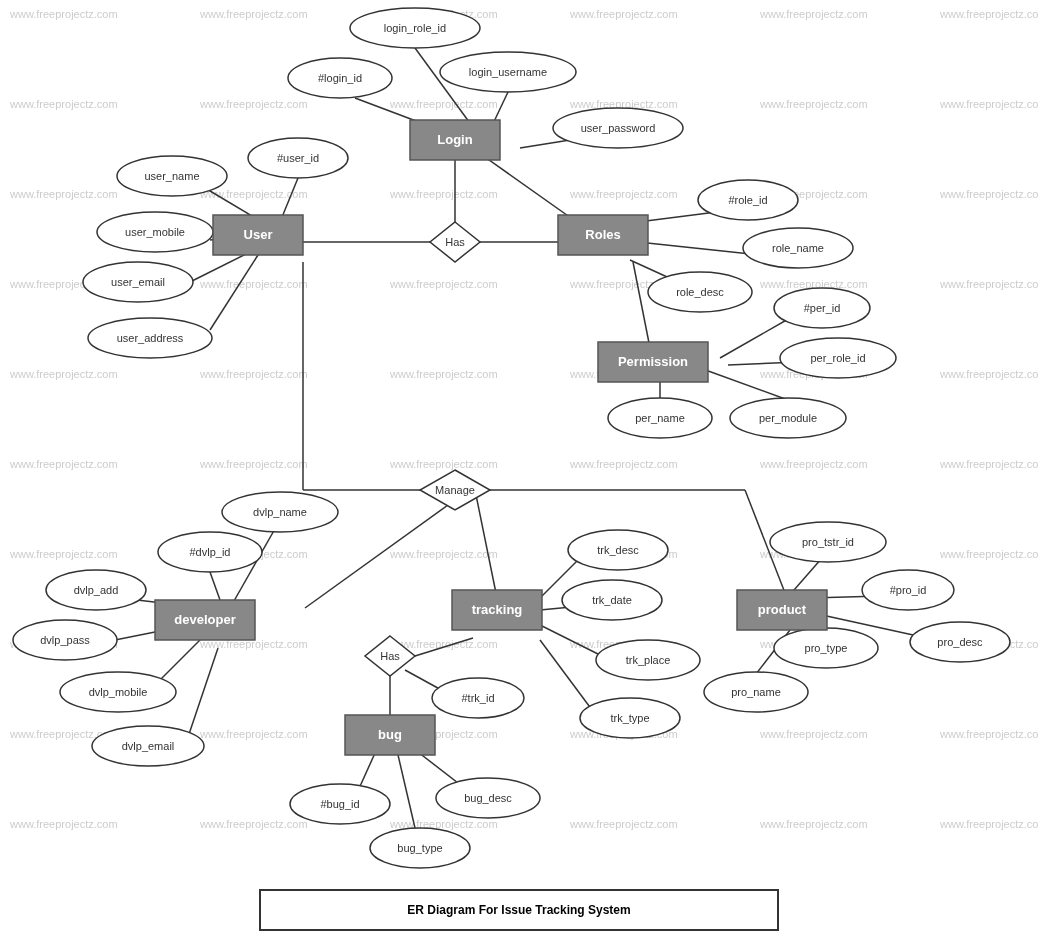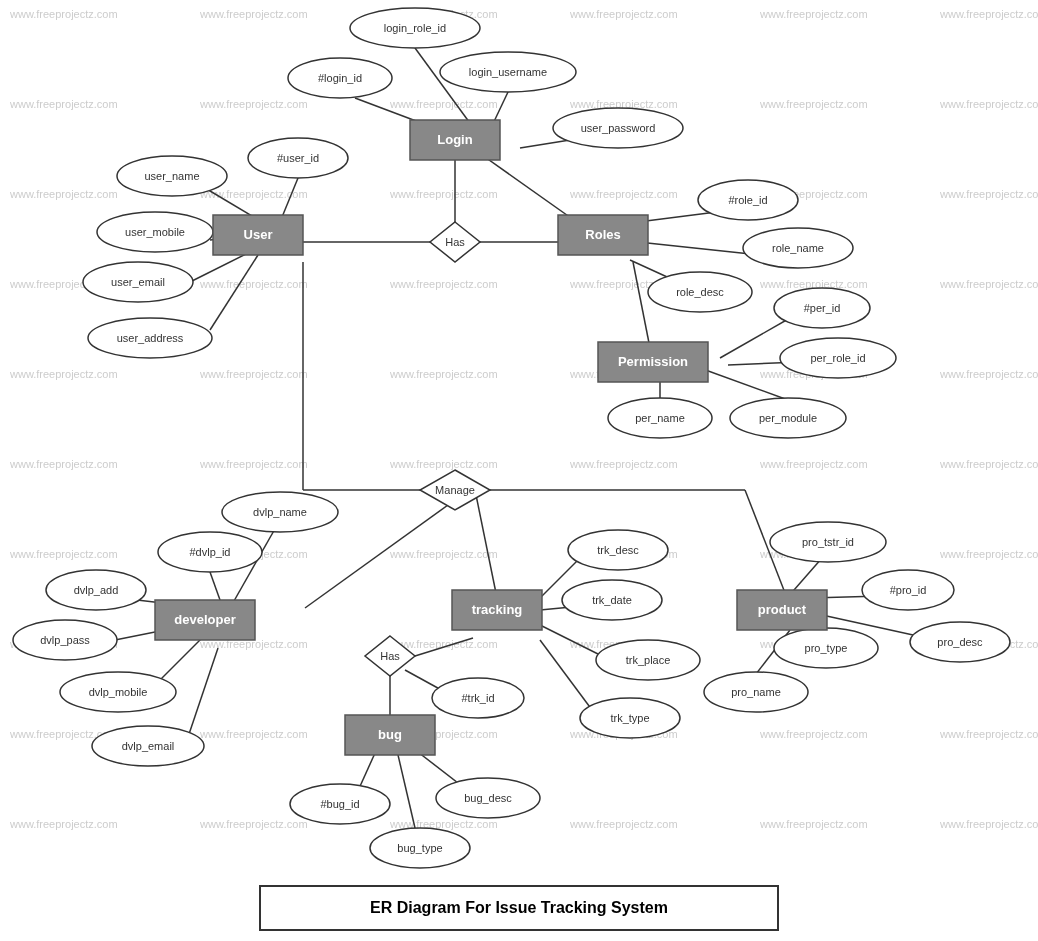--- a/index.html
+++ b/index.html
@@ -19,21 +19,21 @@
     }
     .title-box {
       position: absolute;
       bottom: 10px;
       left: 50%;
       transform: translateX(-50%);
       width: 520px;
       border: 2px solid #333;
       text-align: center;
       padding: 12px 10px;
-      font-size: 16px;
+      font-size: 12px;
       font-weight: bold;
       background: #fff;
     }
   </style>
 </head>
 <body>
 
 <svg id="diagram">
 
   <text x="10" y="18" fill="#cccccc" font-size="11" font-family="Arial">www.freeprojectz.com</text>

